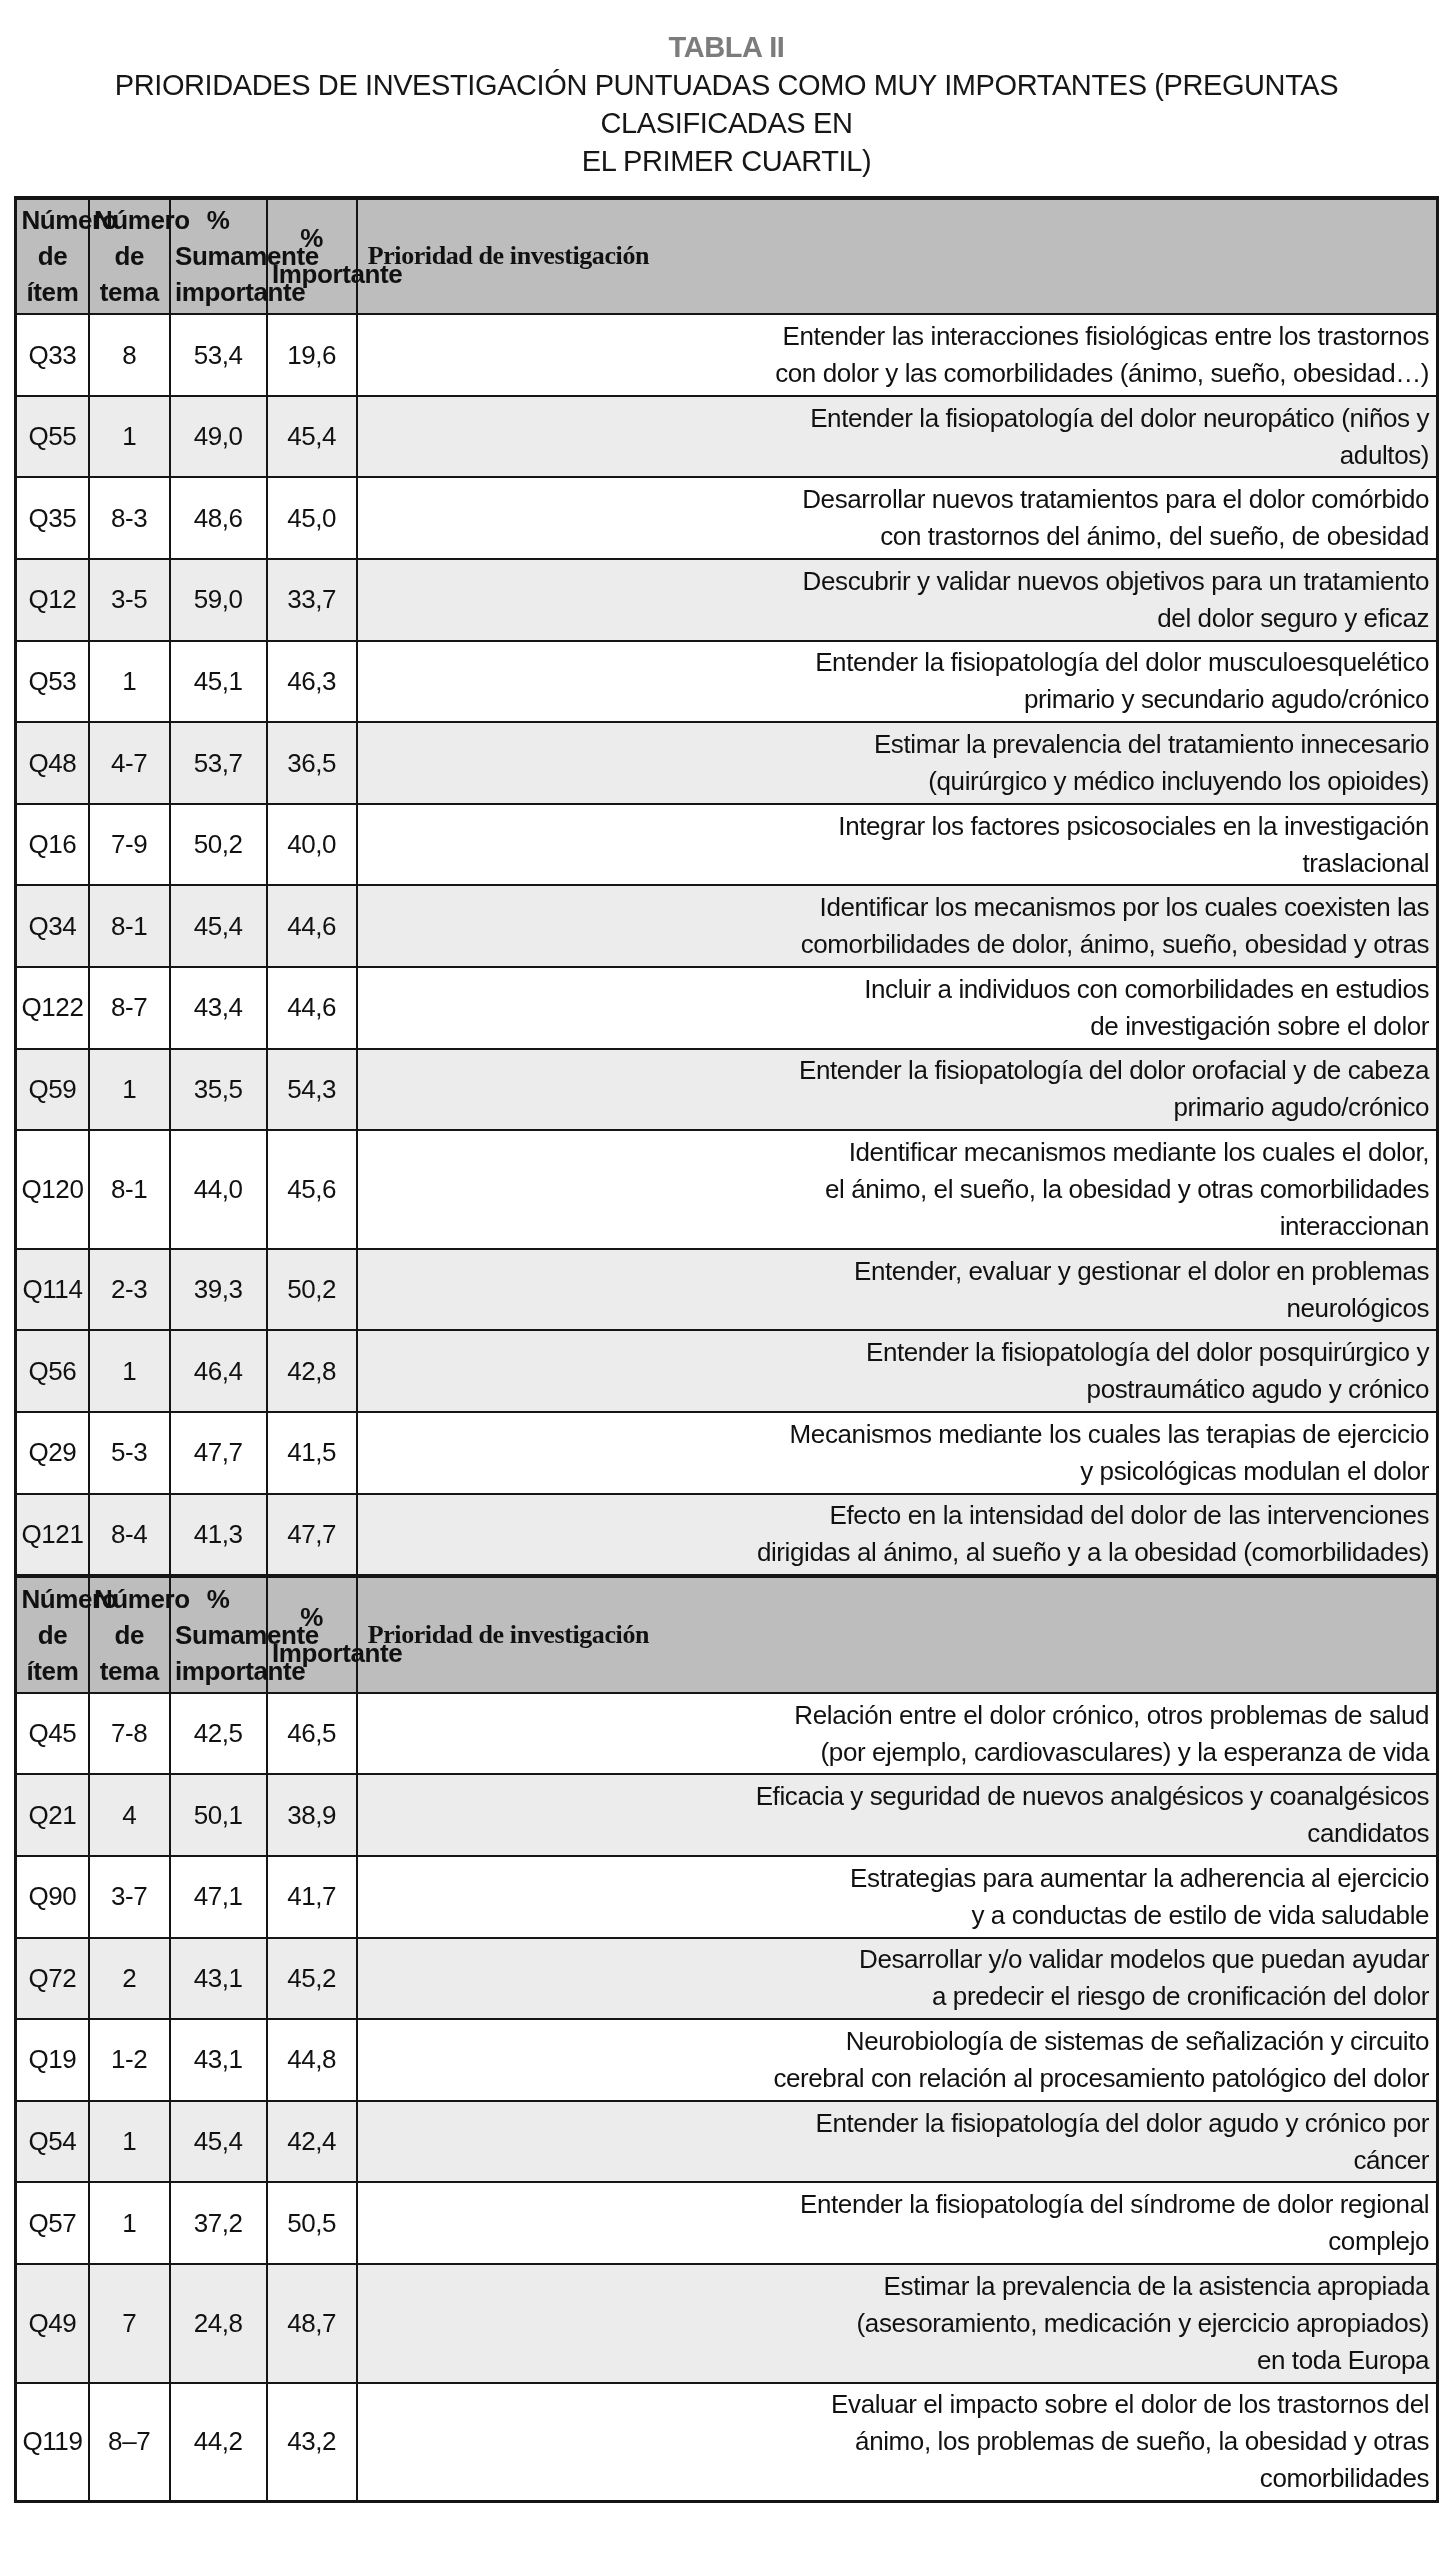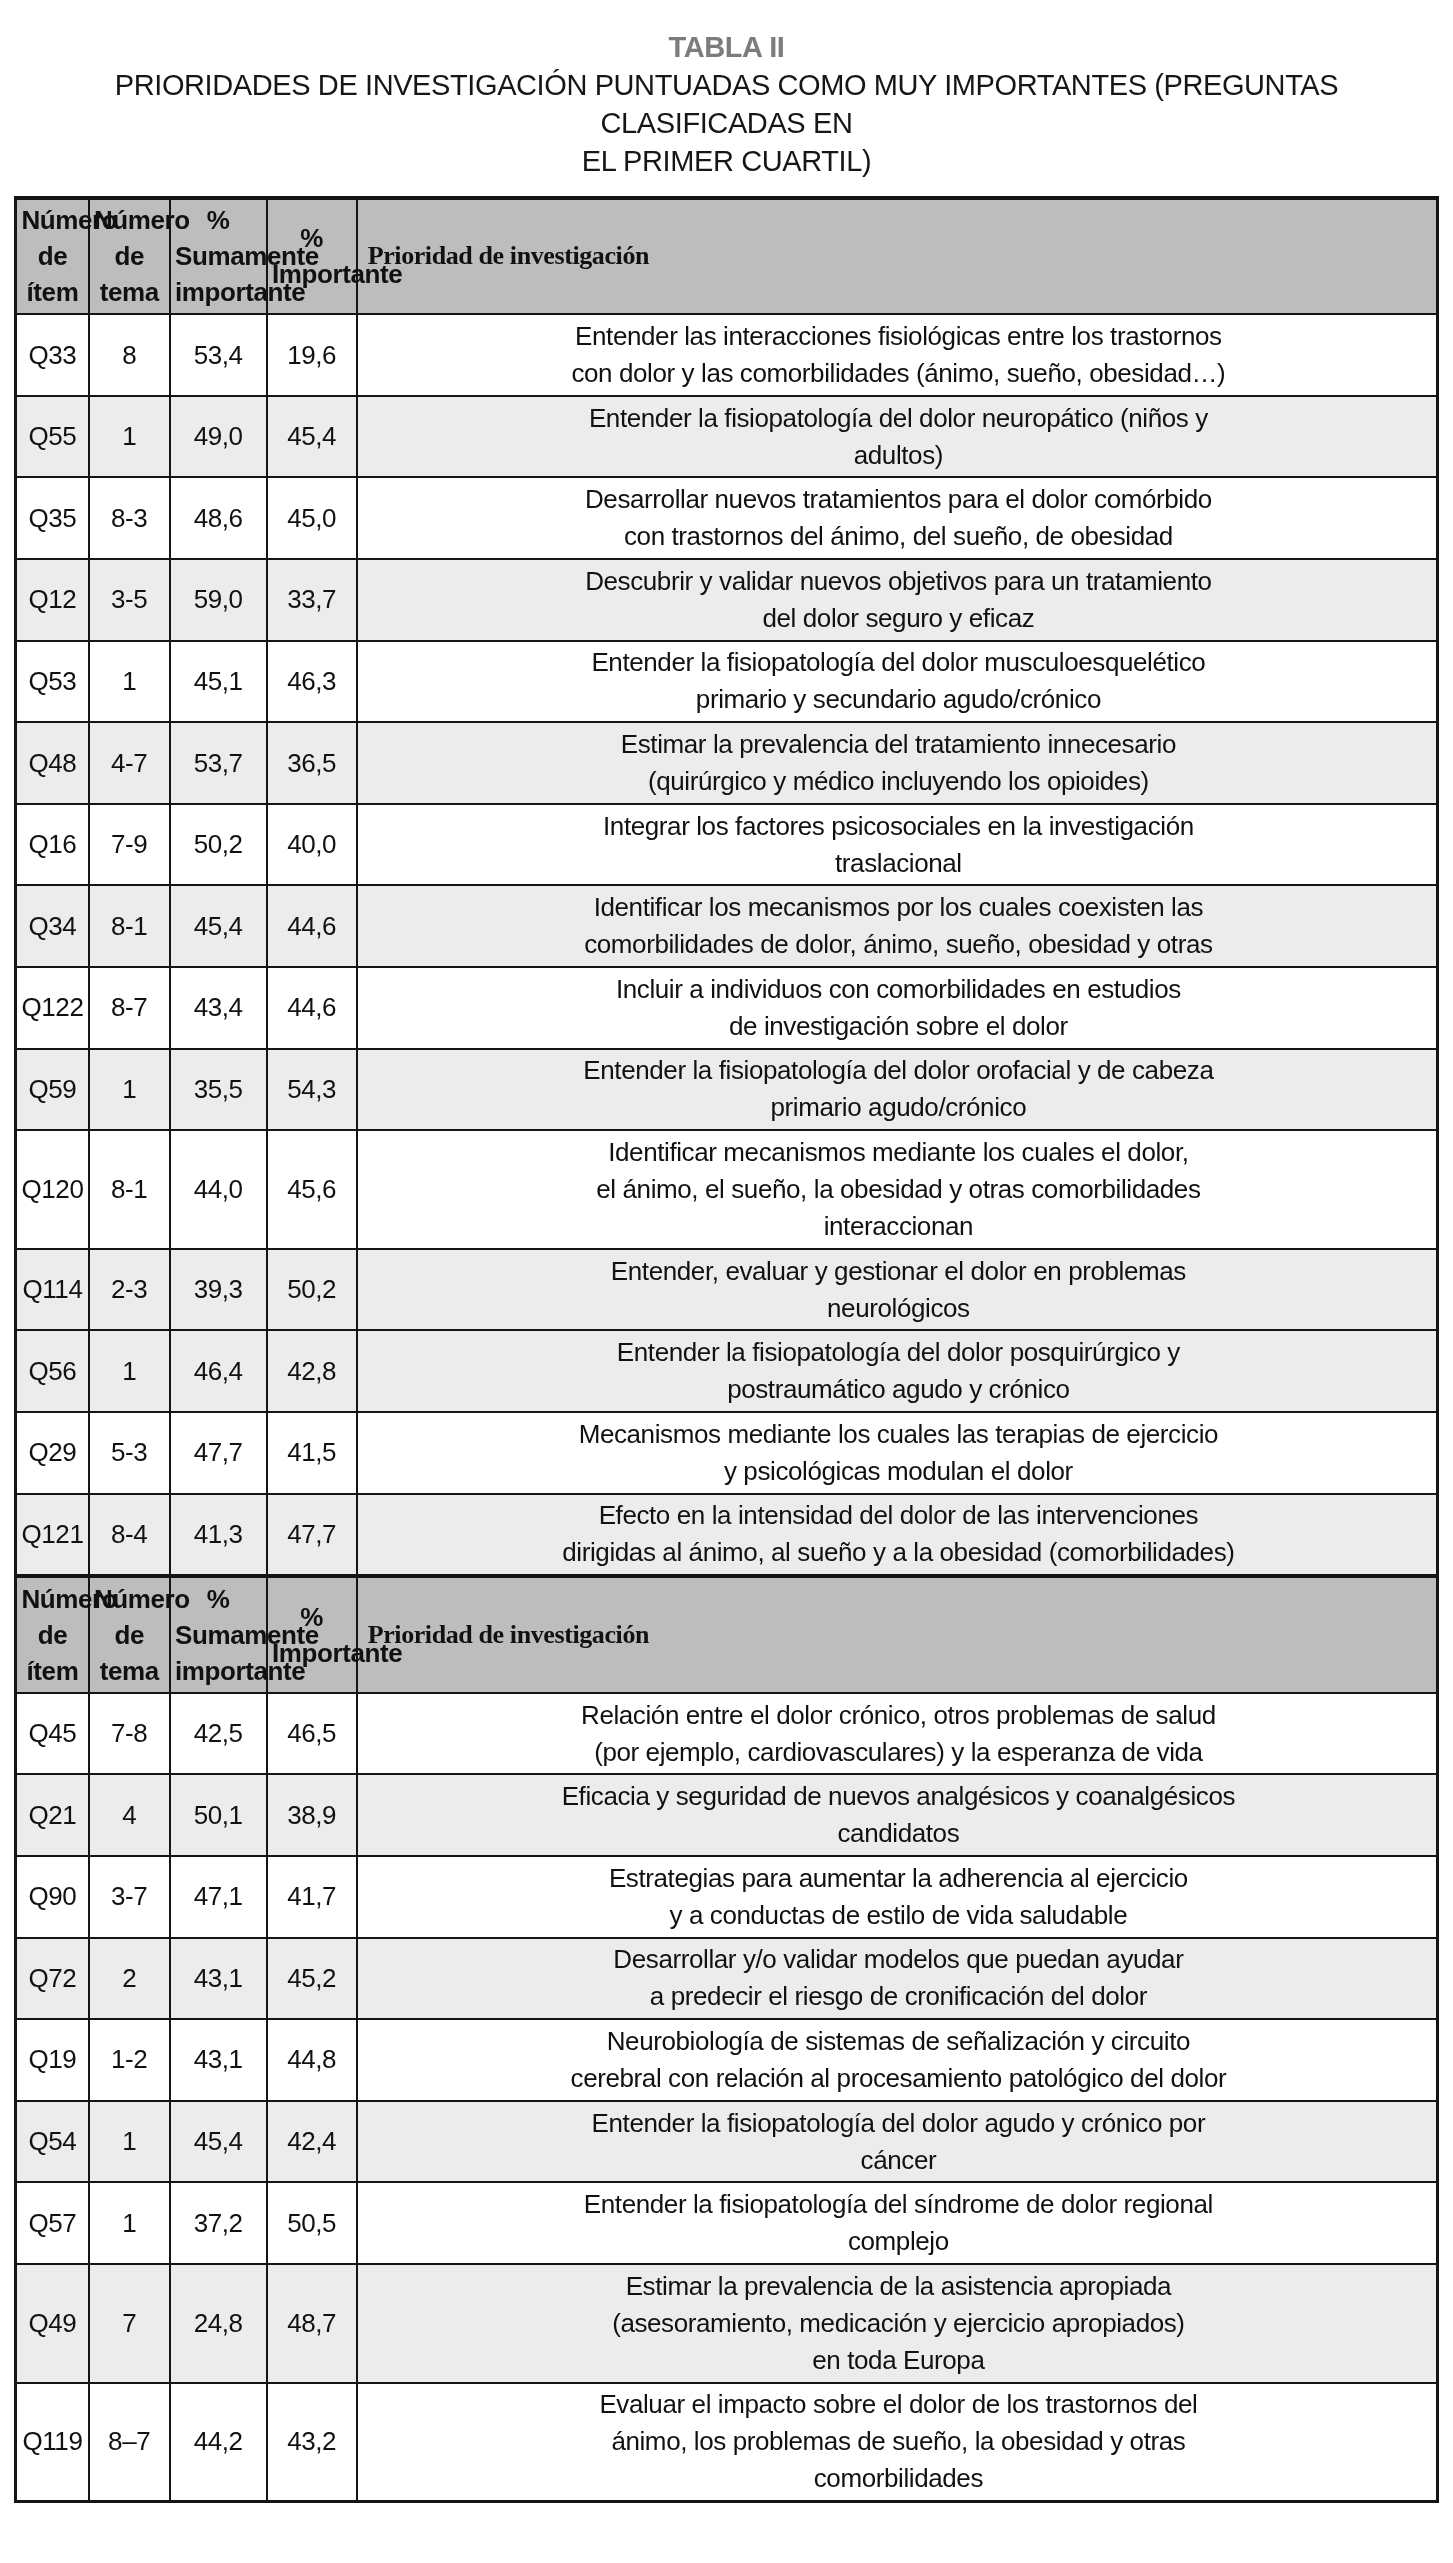--- a/index.html
+++ b/index.html
@@ -34,21 +34,21 @@
     font-weight:bold;font-size:26px;line-height:36px;
     text-align:center;
     border-top:4.3px solid #151515;
     border-bottom:2.8px solid #151515;
     white-space:pre-line;
   }
   tr.head th.col-priority{text-align:left;padding-left:10px;font-family:Liberation Serif, serif;}
   td{background:#ffffff;text-align:center;}
   tr.r-alt td{background:#ececec;}
   td.priority{
-    text-align:center;padding-left:10px;padding-right:7.1px;
+    text-align:right;padding-left:10px;padding-right:7.1px;
     white-space:pre-line;
   }
 </style>
 </head>
 <body>
 
 <div class="page">
 
   <div class="title-block">
     <div class="table-label">TABLA II</div>

